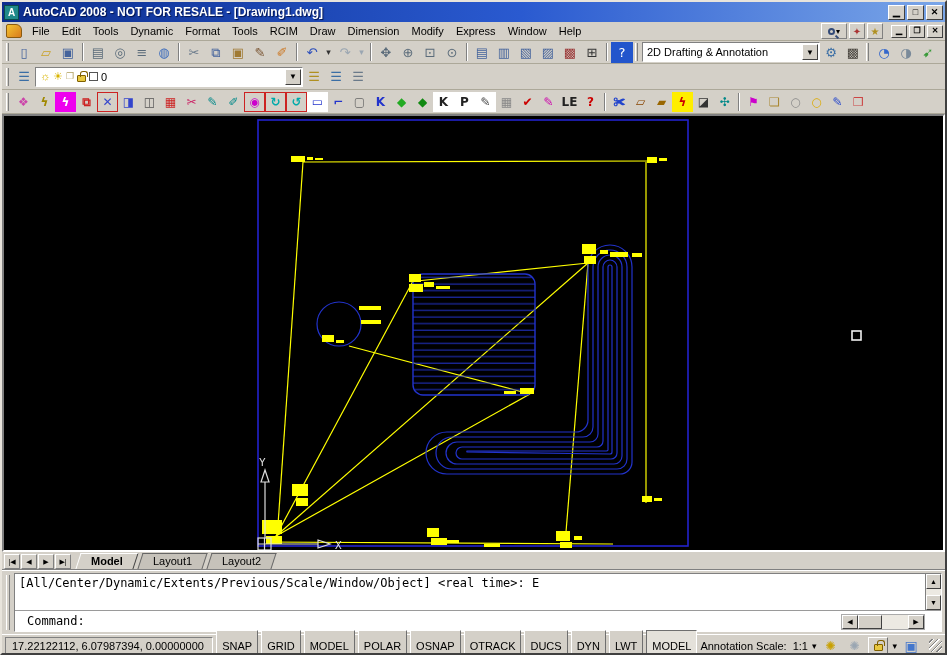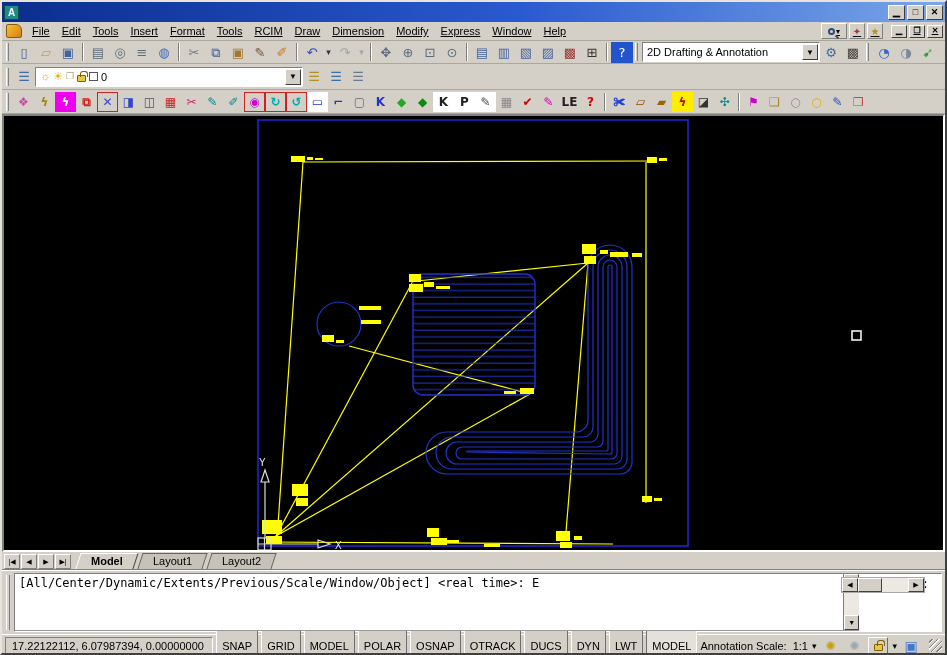--- a/index.html
+++ b/index.html
@@ -8,21 +8,21 @@
     border:2px solid;border-color:#e8e4dc #404040 #404040 #e8e4dc;display:flex;flex-direction:column;overflow:hidden;position:relative;}
   
   .titlebar{height:20px;flex:0 0 20px;background:linear-gradient(90deg,#0b2d8e 0%,#2a5ad0 55%,#7aa6e8 100%);
     display:flex;align-items:center;padding:0 2px;color:#fff;}
   .tb-icon{width:15px;height:15px;background:#1f8a8a;color:#fff;font-weight:bold;font-size:10px;display:flex;align-items:center;justify-content:center;margin-right:4px;border:1px solid #0a4a4a;}
   .tb-title{font-weight:bold;font-size:12px;white-space:nowrap;text-shadow:1px 1px 1px #00124a;}
   .tb-btns{margin-left:auto;display:flex;gap:2px;}
   .wbtn{width:17px;height:15px;background:#d4d0c8;border:1px solid;border-color:#fff #404040 #404040 #fff;
     font-size:9px;line-height:12px;text-align:center;font-weight:bold;color:#000;padding:0;font-family:"Liberation Sans",sans-serif;}
   
-  .menubar{height:19px;flex:0 0 19px;display:flex;align-items:center;padding:1px 2px;border-bottom:1px solid #aca899;text-decoration:underline;}
+  .menubar{height:19px;flex:0 0 19px;display:flex;align-items:center;padding:1px 2px;border-bottom:1px solid #aca899;}
   .app-icon{width:16px;height:14px;background:linear-gradient(135deg,#f4c430,#d97b1c);margin:0 4px 0 2px;border-radius:2px 6px 2px 2px;border:1px solid #8a5a10;}
   .mitem{padding:2px 6px;cursor:default;}
   .help-search{margin-left:auto;display:flex;align-items:center;gap:2px;}
   .search-input{width:176px;height:16px;border:1px solid;border-color:#808080 #fff #fff #808080;font-size:11px;padding:1px 3px;font-family:"Liberation Sans",sans-serif;}
   .mag-btn{width:26px;height:16px;background:#d4d0c8;border:1px solid;border-color:#fff #808080 #808080 #fff;display:flex;align-items:center;justify-content:center;gap:1px;}
   .mag{width:7px;height:7px;border:2px solid #334a77;border-radius:50%;position:relative;display:inline-block;}
   .mag::after{content:"";position:absolute;width:4px;height:2px;background:#334a77;transform:rotate(45deg);left:5px;top:6px;}
   .mini-tool{width:16px;height:16px;display:flex;align-items:center;justify-content:center;background:#d4d0c8;border:1px solid;border-color:#fff #808080 #808080 #fff;font-size:10px;padding:0;}
   .mdi-btns{display:flex;gap:2px;margin-left:6px;}
   .mdi-btns .wbtn{width:16px;height:13px;line-height:10px;font-size:8px;}
@@ -55,21 +55,21 @@
   .tabrow{height:18px;flex:0 0 18px;display:flex;align-items:flex-end;padding:0 2px;background:#d4d0c8;border-bottom:1px solid #808080;}
   .tnav{width:16px;height:15px;background:#d4d0c8;border:1px solid;border-color:#fff #808080 #808080 #fff;font-size:7px;padding:0;margin-right:1px;display:flex;align-items:center;justify-content:center;}
   .tabs{display:flex;margin-left:6px;align-items:flex-end;}
   .tab{transform:skewX(-18deg);border:1px solid #666;border-bottom:none;background:#c6c2ba;padding:1px 12px 2px;margin-right:4px;}
   .tab .tab-label{display:inline-block;transform:skewX(18deg);font-size:11px;}
   .tab.active{background:#d4d0c8;border-color:#404040;border-top-color:#fff;border-left-color:#fff;}
   .tab.active .tab-label{font-weight:bold;}
   
   .cmdwin{height:64px;flex:0 0 64px;background:#d4d0c8;display:flex;padding:2px 3px;border-top:1px solid #fff;}
   .cmd-handle{width:4px;border-left:1px solid #fff;border-right:1px solid #808080;margin:2px 4px 2px 1px;}
-  .cmd-body{flex:1;display:flex;flex-direction:row;border:1px solid;border-color:#808080 #fff #fff #808080;background:#fff;}
+  .cmd-body{flex:1;display:flex;flex-direction:column;border:1px solid;border-color:#808080 #fff #fff #808080;background:#fff;}
   .cmd-hist{flex:1;position:relative;font-family:"DejaVu Sans Mono",monospace;font-size:12px;padding:2px 4px;overflow:hidden;border-bottom:1px solid #9a9a9a;}
   .vscroll{position:absolute;right:0;top:0;bottom:0;width:16px;background:#ece9e2;display:flex;flex-direction:column;justify-content:space-between;border-left:1px solid #808080;}
   .sbtn3d{height:15px;width:100%;background:#d4d0c8;border:1px solid;border-color:#fff #404040 #404040 #fff;font-size:7px;display:flex;align-items:center;justify-content:center;padding:0;}
   .cmd-input{height:20px;display:flex;align-items:center;font-family:"DejaVu Sans Mono",monospace;font-size:12px;padding:1px 12px;position:relative;}
   .hscroll{position:absolute;right:16px;bottom:1px;width:84px;height:16px;display:flex;background:#ece9e2;border:1px solid #aaa;}
   .hscroll .sbtn3d{width:16px;height:100%;}
   .hthumb{width:24px;height:100%;background:#d4d0c8;border:1px solid;border-color:#fff #404040 #404040 #fff;}
   .hspace{flex:1;}
   
   .statusbar{height:22px;flex:0 0 22px;display:flex;align-items:center;padding:2px 3px;gap:3px;border-top:1px solid #fff;}
@@ -84,35 +84,36 @@
   .grip{width:13px;height:13px;margin-left:4px;background:
     repeating-linear-gradient(135deg,#d4d0c8 0 2px,#808080 2px 3px,#fff 3px 4px);}
 </style>
 </head>
 <body>
 
 <div class="window">
 
   <div class="titlebar">
     <div class="tb-icon">A</div>
+    <span class="tb-title">AutoCAD 2008 - NOT FOR RESALE - [Drawing1.dwg]</span>
     <div class="tb-btns">
       <button class="wbtn">▁</button>
       <button class="wbtn">□</button>
       <button class="wbtn">✕</button>
     </div>
   </div>
 
   <div class="menubar">
     <div class="app-icon"></div>
     <div style="display:flex">
 
     <span class="mitem">File</span>
         <span class="mitem">Edit</span>
         <span class="mitem">Tools</span>
-        <span class="mitem">Insert</span>
+        <span class="mitem">Dynamic</span>
         <span class="mitem">Format</span>
         <span class="mitem">Tools</span>
         <span class="mitem">RCIM</span>
         <span class="mitem">Draw</span>
         <span class="mitem">Dimension</span>
         <span class="mitem">Modify</span>
         <span class="mitem">Express</span>
         <span class="mitem">Window</span>
         <span class="mitem">Help</span>
       </div>

